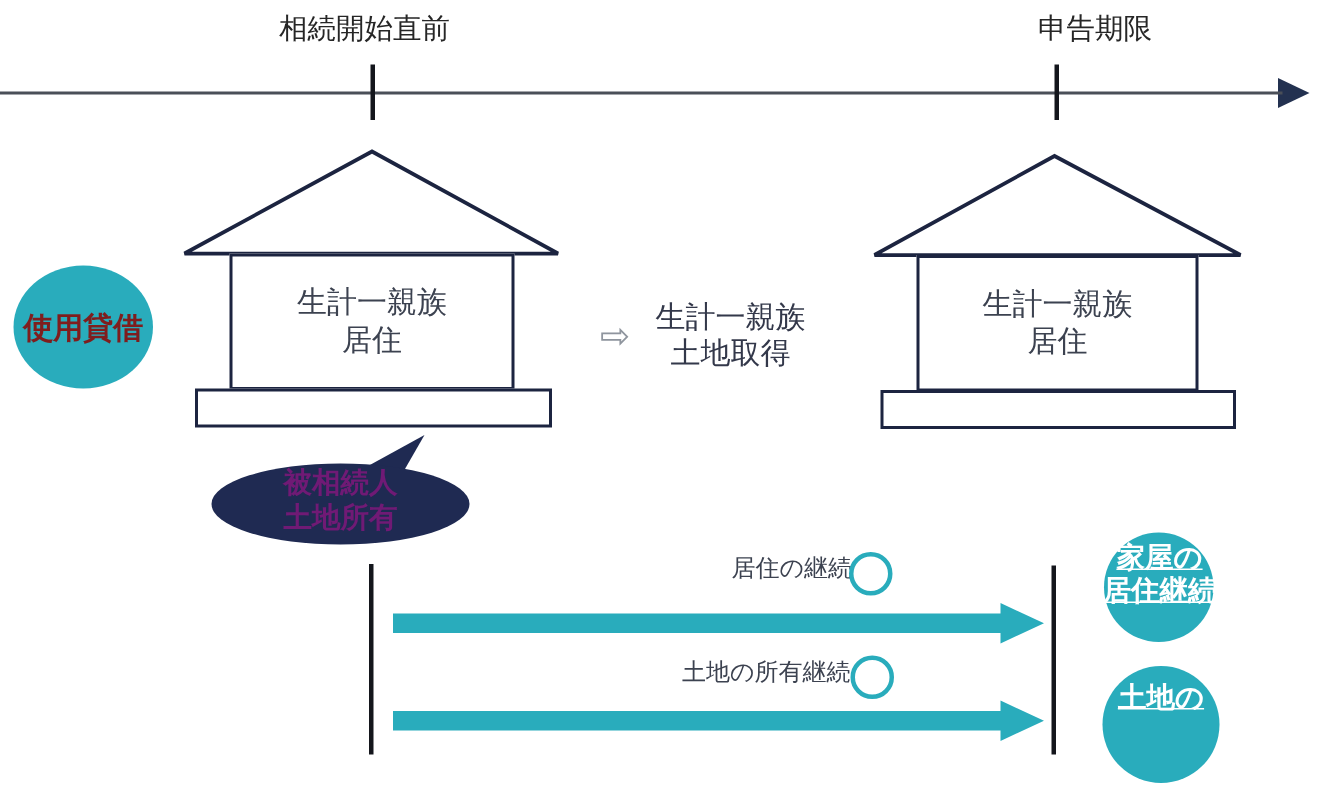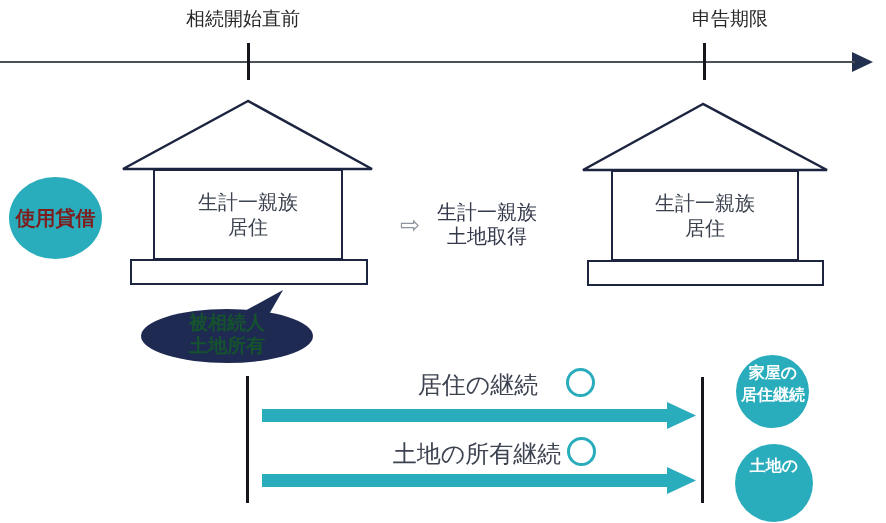--- a/index.html
+++ b/index.html
@@ -29,32 +29,32 @@
   .badge{left:9px;top:177px;width:93px;height:82px;border-radius:50%;background:var(--teal);
     display:flex;align-items:center;justify-content:center;color:#7f1d1d;font-weight:bold;
     font-size:20px;white-space:nowrap;}
 
   
   .transfer-glyph{left:400px;top:213px;font-size:24px;color:#8f959e;line-height:24px;}
   .transfer-text{left:412px;top:200px;width:150px;text-align:center;font-size:20px;
     line-height:24px;color:#33384a;}
 
   
-  .bubble-text{left:141px;top:311px;width:172px;text-align:center;color:#14532d;
+  .bubble-text{left:141px;top:311px;width:172px;text-align:center;color:#701a75;
     font-weight:bold;font-size:19px;line-height:23px;}
 
   
   .vline{width:3px;background:#14161c;}
-  .cond-label{width:180px;text-align:center;font-size:24px;color:var(--text);white-space:nowrap;}
+  .cond-label{width:180px;text-align:right;font-size:16px;color:var(--text);white-space:nowrap;}
   .pass-circle{width:29px;height:29px;border:3px solid var(--teal);border-radius:50%;
     box-sizing:border-box;background:#fff;}
 
   .outcome{border-radius:50%;background:var(--teal);}
-  .outcome-text{text-align:center;color:#ffffff;font-weight:bold;font-size:16px;
-    line-height:22px;white-space:nowrap;}
+  .outcome-text{text-align:center;color:#ffffff;font-weight:bold;font-size:19px;
+    line-height:22px;white-space:nowrap;text-decoration:underline;}
 </style>
 </head>
 <body>
 
 <div class="stage">
 
   <svg class="svg-layer" viewBox="0 0 886 523">
 
     <polygon points="852,52 873,62 852,72" style="fill:#233150"></polygon>
 

